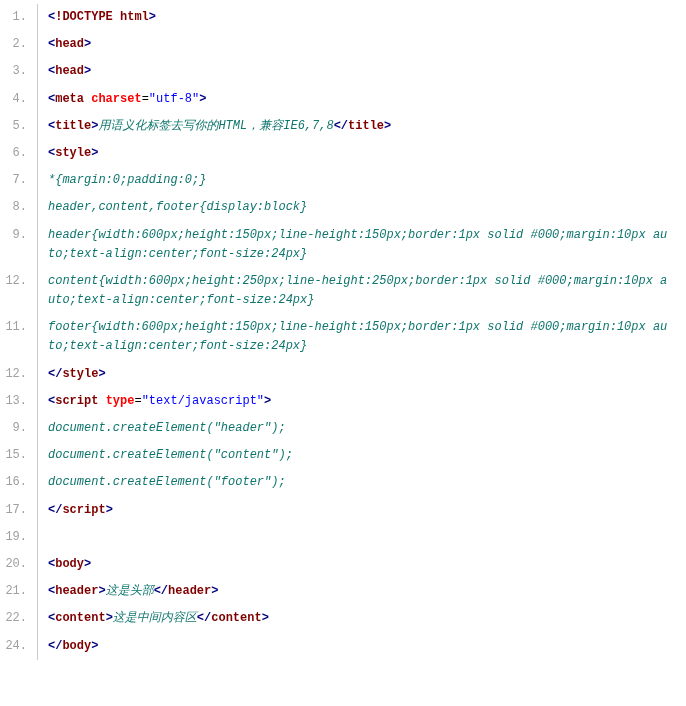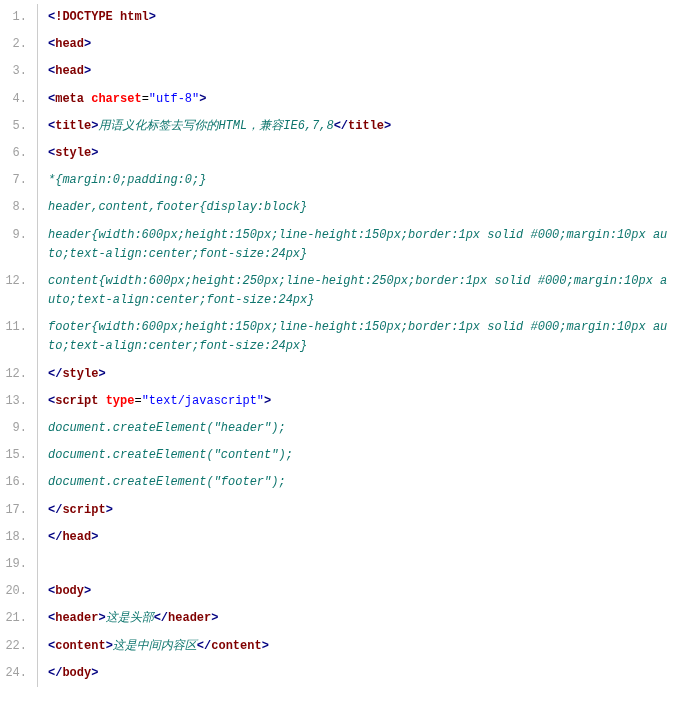--- a/index.html
+++ b/index.html
@@ -110,24 +110,20 @@
     </div>
     <div class="line">
       <div class="gutter">16.</div>
       <div class="code"><span class="txt">document.createElement("footer");</span></div>
     </div>
     <div class="line">
       <div class="gutter">17.</div>
       <div class="code"><span class="tag">&lt;/</span><span class="tagname">script</span><span class="tag">&gt;</span></div>
     </div>
     <div class="line">
-      <div class="gutter">18.</div>
-      <div class="code"><span class="tag">&lt;/</span><span class="tagname">head</span><span class="tag">&gt;</span></div>
-    </div>
-    <div class="line">
       <div class="gutter">19.</div>
       <div class="code"><span class="txt"> </span></div>
     </div>
     <div class="line">
       <div class="gutter">20.</div>
       <div class="code"><span class="tag">&lt;</span><span class="tagname">body</span><span class="tag">&gt;</span></div>
     </div>
     <div class="line">
       <div class="gutter">21.</div>
       <div class="code"><span class="tag">&lt;</span><span class="tagname">header</span><span class="tag">&gt;</span><span class="txt">这是头部</span><span class="tag">&lt;/</span><span class="tagname">header</span><span class="tag">&gt;</span></div>

